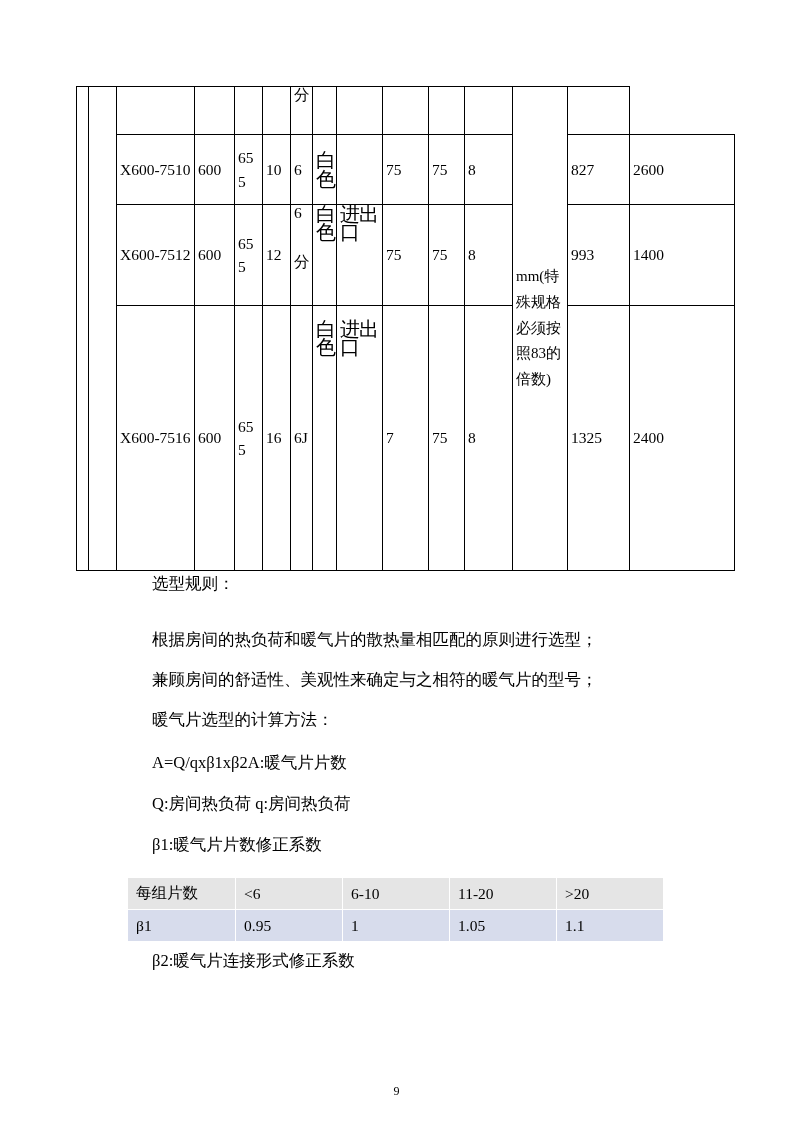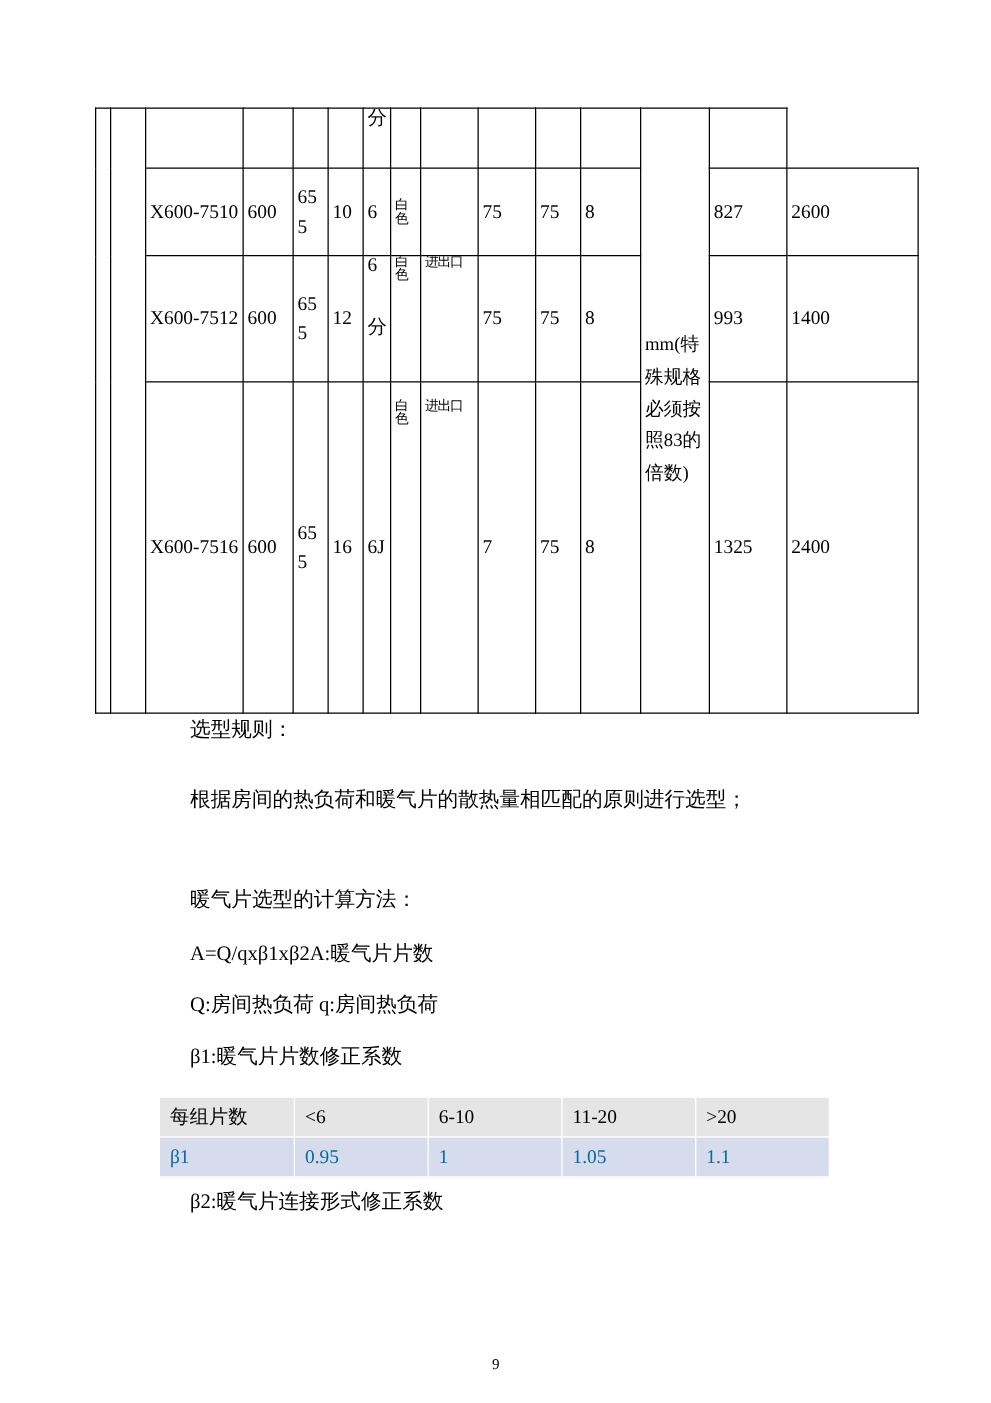--- a/index.html
+++ b/index.html
@@ -58,21 +58,21 @@
     border-top: none;
     border-bottom: none;
     border-left: 1px solid #000;
     border-right: none;
   }
   td.num { text-align: left; }
   .cjk-squeeze {
     display: block;
     line-height: 0.92;
     letter-spacing: -1px;
-    font-size: 11px;
+    font-size: 20px;
     white-space: normal;
   }
   td.mmcol {
     vertical-align: top;
     padding-top: 2px;
     line-height: 1.72;
     font-size: 15px;
   }
 
   
@@ -104,21 +104,21 @@
     padding: 0 8px;
     vertical-align: middle;
     text-align: left;
   }
   table.beta tr.head td {
     background: #e5e5e5;
     color: #000000;
   }
   table.beta tr.body td {
     background: #D7DCEC;
-    color: #0369a1;
+    color: #000000;
   }
   table.beta td.c0 { width: 108px; }
 
   
   .page-number {
     position: absolute;
     left: 0;
     top: 1084px;
     width: 793px;
     text-align: center;
@@ -227,20 +227,21 @@
         <td class="num">8</td>
         <td class="num">1325</td>
         <td class="num">2400</td>
       </tr>
     </tbody>
       </table>
   </div>
 
   <div class="para" style="top:576px">选型规则：</div>
   <div class="para" style="top:632px">根据房间的热负荷和暖气片的散热量相匹配的原则进行选型；</div>
+  <div class="para" style="top:672px">兼顾房间的舒适性、美观性来确定与之相符的暖气片的型号；</div>
   <div class="para" style="top:712px">暖气片选型的计算方法：</div>
   <div class="para" style="top:755px">A=Q/qxβ1xβ2A:暖气片片数</div>
   <div class="para" style="top:796px">Q:房间热负荷 q:房间热负荷</div>
   <div class="para" style="top:837px">β1:暖气片片数修正系数</div>
   <div class="para" style="top:953px">β2:暖气片连接形式修正系数</div>
 
   <div class="beta-wrap">
     <table class="beta">
       <colgroup>
         <col style="width:108px">

